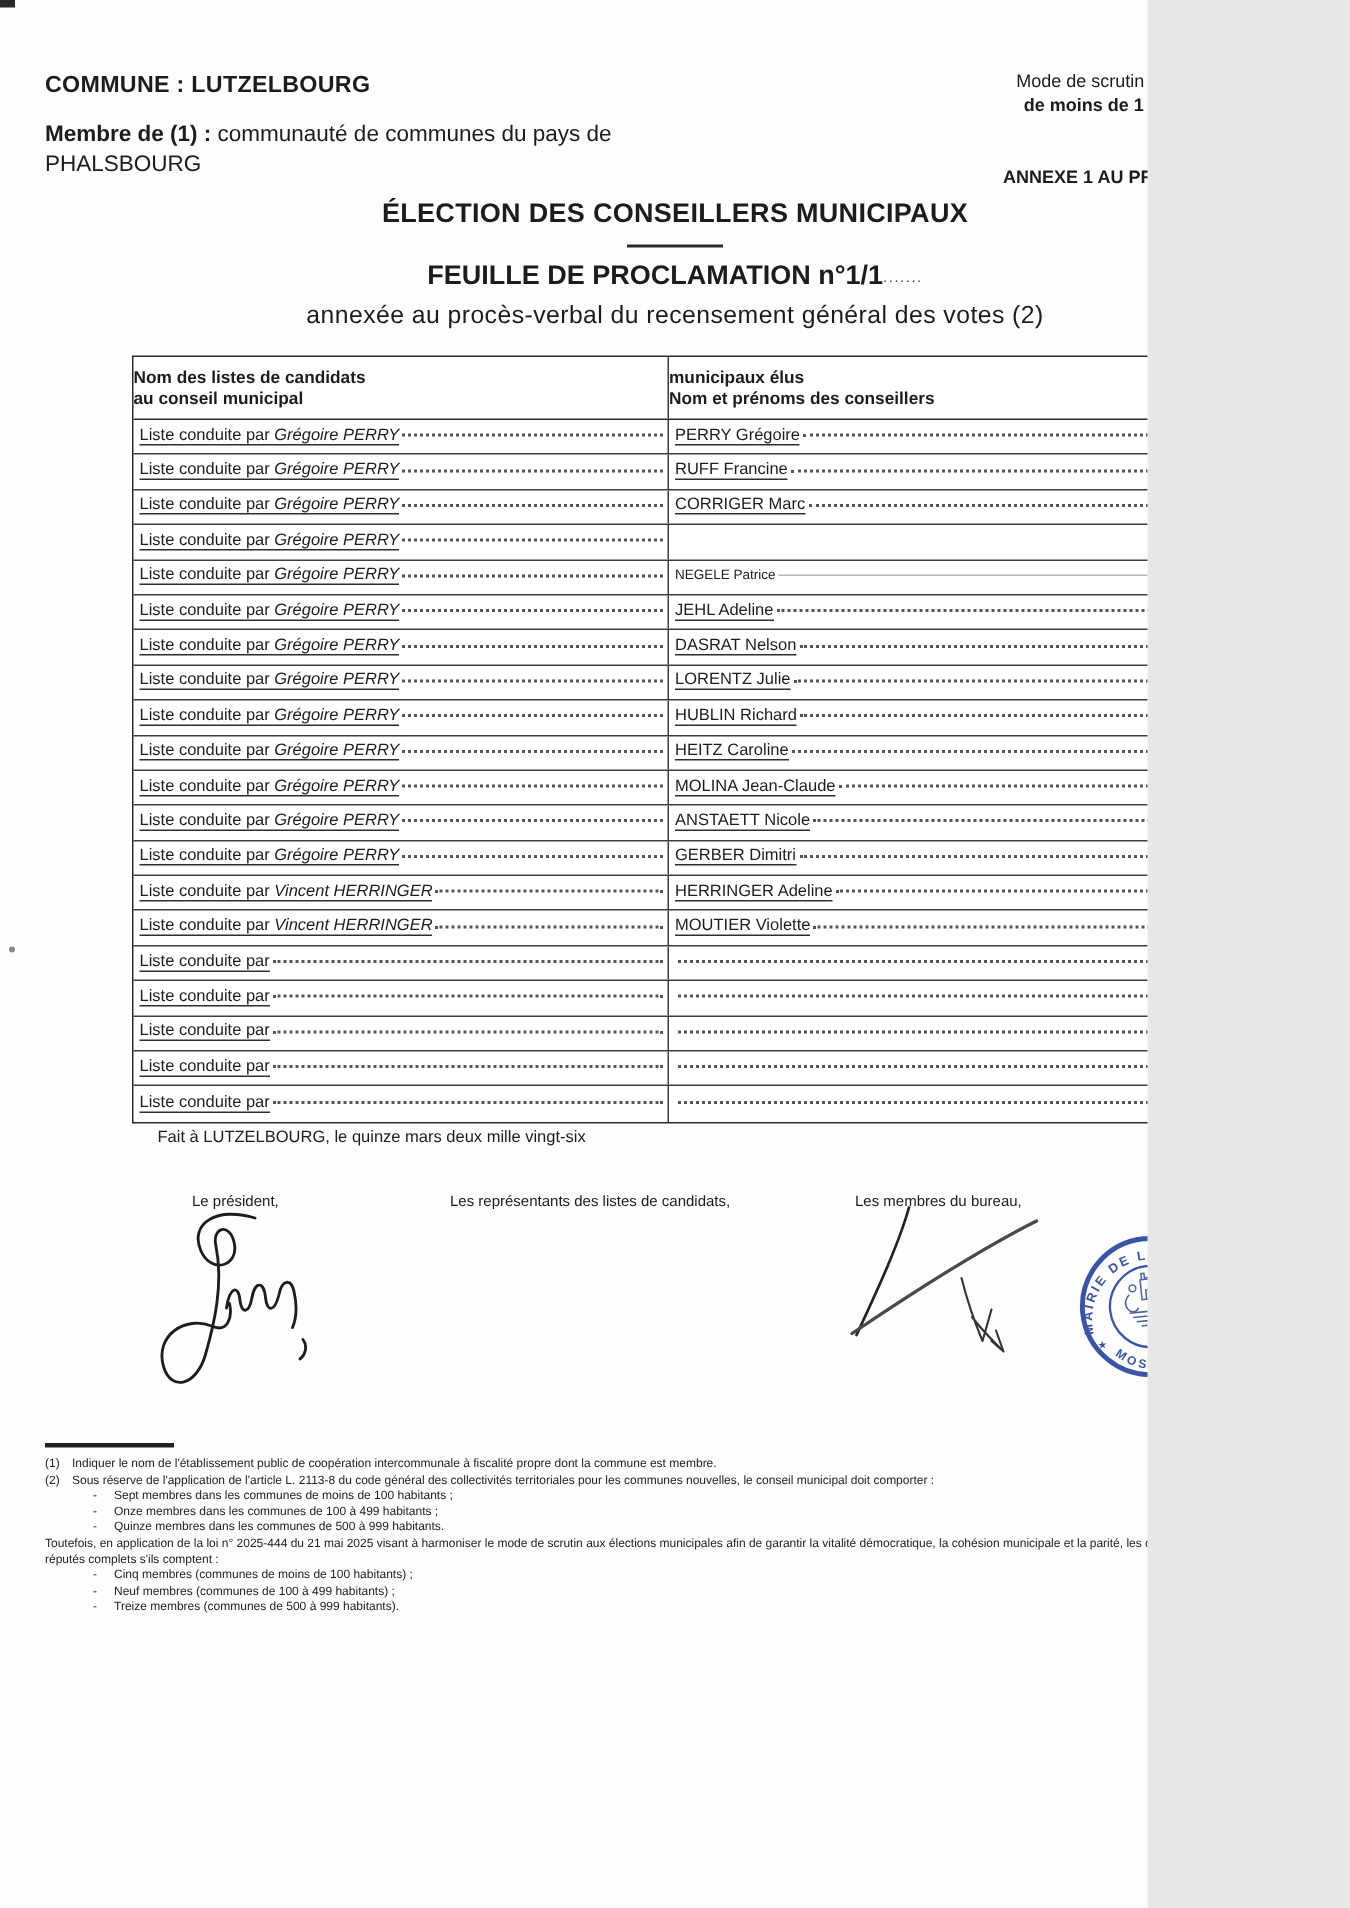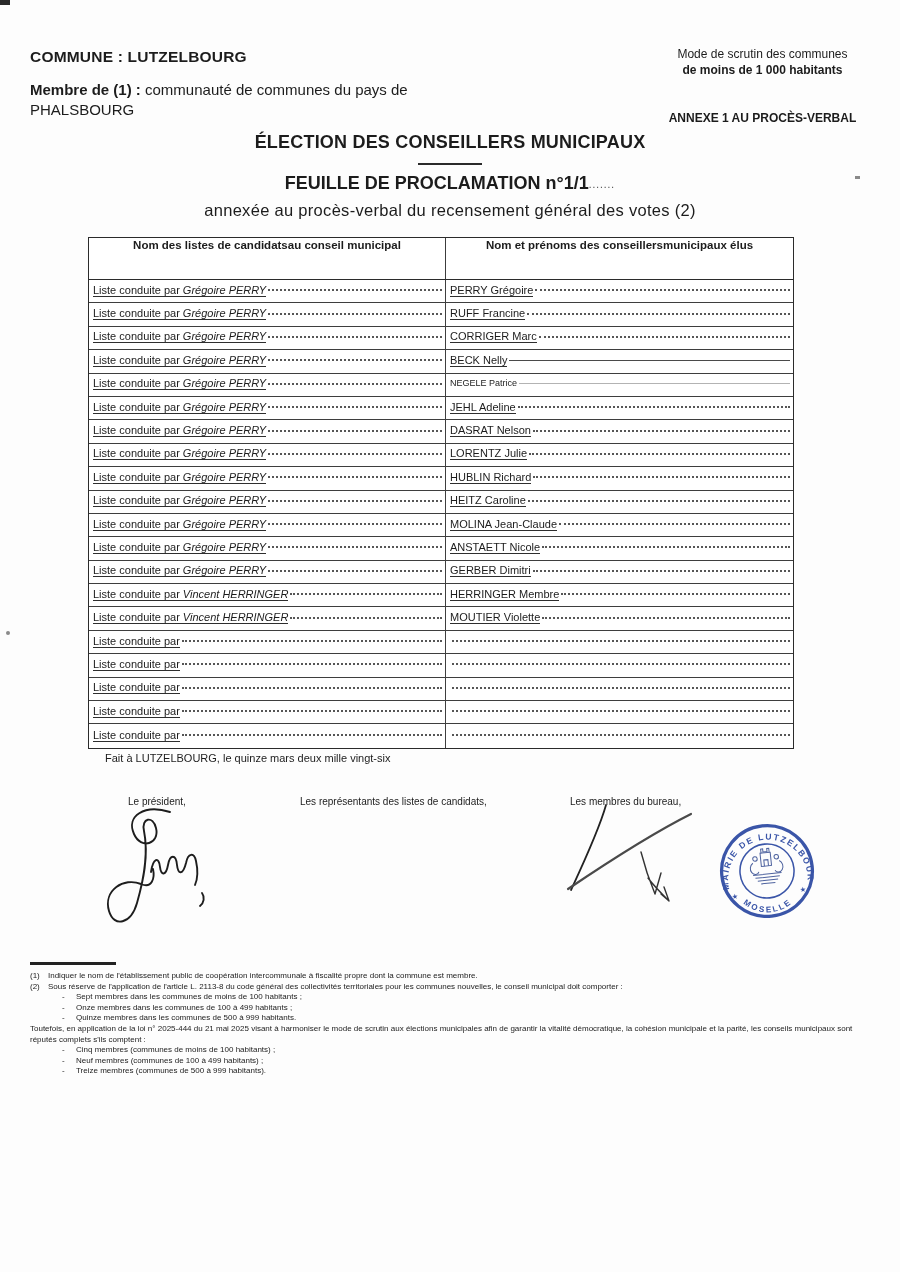--- a/index.html
+++ b/index.html
@@ -1,16 +1,16 @@
 <!DOCTYPE html>
 <html><head>
 <meta charset="utf-8">
 <style>
   html,body{margin:0;padding:0;background:#e8e8e8;}
-  .page{position:relative;width:900px;height:1272px;background:#fdfdfd;
+  .page{position:relative;width:765px;height:1272px;background:#fdfdfd;
         font-family:"Liberation Sans","DejaVu Sans",sans-serif;color:#1c1c1c;overflow:hidden;}
 
   
   .hdr-left{position:absolute;left:30px;top:48px;width:445px;}
   .commune-line{font-size:15.5px;font-weight:bold;letter-spacing:.2px;}
   .membre-line{margin-top:14px;font-size:15px;line-height:20px;}
   .membre-line b{font-weight:bold;margin-top:18px;}
   .hdr-right{position:absolute;left:660px;top:46px;width:205px;text-align:center;font-size:12px;line-height:16px;}
   .hdr-right .b{font-weight:bold;}
   .annexe{margin-top:32px;font-weight:bold;}
@@ -19,21 +19,21 @@
   .titles{position:absolute;left:10px;top:132px;width:880px;text-align:center;}
   .t-main{font-size:18px;font-weight:bold;letter-spacing:.2px;}
   .t-rule{width:64px;height:2px;background:#2a2a2a;margin:10px auto 8px auto;}
   .t-sheet{font-size:18px;font-weight:bold;}
   .t-sheet .dots{font-size:10px;font-weight:normal;letter-spacing:1px;vertical-align:1px;color:#444;}
   .t-sub{margin-top:7px;font-size:16.5px;letter-spacing:.3px;}
 
   
   .ptable{position:absolute;left:88px;top:237px;width:706px;border:1.5px solid #2b2b2b;background:#fff;box-sizing:border-box;}
   .thead{display:flex;border-bottom:1.5px solid #2b2b2b;height:41px;}
-  .hcell{display:flex;flex-direction:row;justify-content:center;text-align:left;
+  .hcell{display:flex;flex-direction:column;justify-content:center;text-align:left;
          font-weight:bold;font-size:11.5px;line-height:14px;box-sizing:border-box;}
   .hcell.c1{width:357px;border-right:1px solid #3c3c3c;}
   .hcell.c2{flex:1;}
   .trow{display:flex;height:23.4px;border-bottom:1px solid #3e3e3e;box-sizing:border-box;}
   .trow:last-child{border-bottom:none;}
   .tcell{display:flex;align-items:center;padding:0 3px 2px 4px;overflow:hidden;box-sizing:border-box;}
   .cell-left{width:357px;border-right:1px solid #3e3e3e;}
   .cell-right{flex:1;}
   .txt{font-size:11px;line-height:12px;border-bottom:1px solid #2e2e2e;white-space:nowrap;}
   .leader{margin-left:3px;}
@@ -95,22 +95,22 @@
     <div class="t-sub">annexée au procès-verbal du recensement général des votes (2)</div>
   </div>
 
   <div class="ptable">
     <div class="thead">
       <div class="hcell c1">
         <span>Nom des listes de candidats</span>
         <span>au conseil municipal</span>
       </div>
       <div class="hcell c2">
+        <span>municipaux élus</span>
         <span>Nom et prénoms des conseillers</span>
-        <span>municipaux élus</span>
       </div>
     </div>
     <div>
     <div class="trow">
       <div class="tcell cell-left">
         <span class="txt"><span class="prefix">Liste conduite par</span><i class="leader">Grégoire PERRY</i></span>
         <span class="fill"></span>
       </div>
       <div class="tcell cell-right style-dots">
         <span class="txt elected">PERRY Grégoire</span>
@@ -136,24 +136,20 @@
       </div>
       <div class="tcell cell-right style-dots">
         <span class="txt elected">CORRIGER Marc</span>
         <span class="fill"></span>
       </div>
     </div>
 
     <div class="trow">
       <div class="tcell cell-left">
         <span class="txt"><span class="prefix">Liste conduite par</span><i class="leader">Grégoire PERRY</i></span>
-        <span class="fill"></span>
-      </div>
-      <div class="tcell cell-right style-line">
-        <span class="txt elected">BECK Nelly</span>
         <span class="fill"></span>
       </div>
     </div>
 
     <div class="trow">
       <div class="tcell cell-left">
         <span class="txt"><span class="prefix">Liste conduite par</span><i class="leader">Grégoire PERRY</i></span>
         <span class="fill"></span>
       </div>
       <div class="tcell cell-right style-plain">
@@ -249,21 +245,21 @@
         <span class="fill"></span>
       </div>
     </div>
 
     <div class="trow">
       <div class="tcell cell-left">
         <span class="txt"><span class="prefix">Liste conduite par</span><i class="leader">Vincent HERRINGER</i></span>
         <span class="fill"></span>
       </div>
       <div class="tcell cell-right style-dots">
-        <span class="txt elected">HERRINGER Membre</span>
+        <span class="txt elected">HERRINGER Adeline</span>
         <span class="fill"></span>
       </div>
     </div>
 
     <div class="trow">
       <div class="tcell cell-left">
         <span class="txt"><span class="prefix">Liste conduite par</span><i class="leader">Vincent HERRINGER</i></span>
         <span class="fill"></span>
       </div>
       <div class="tcell cell-right style-dots">

